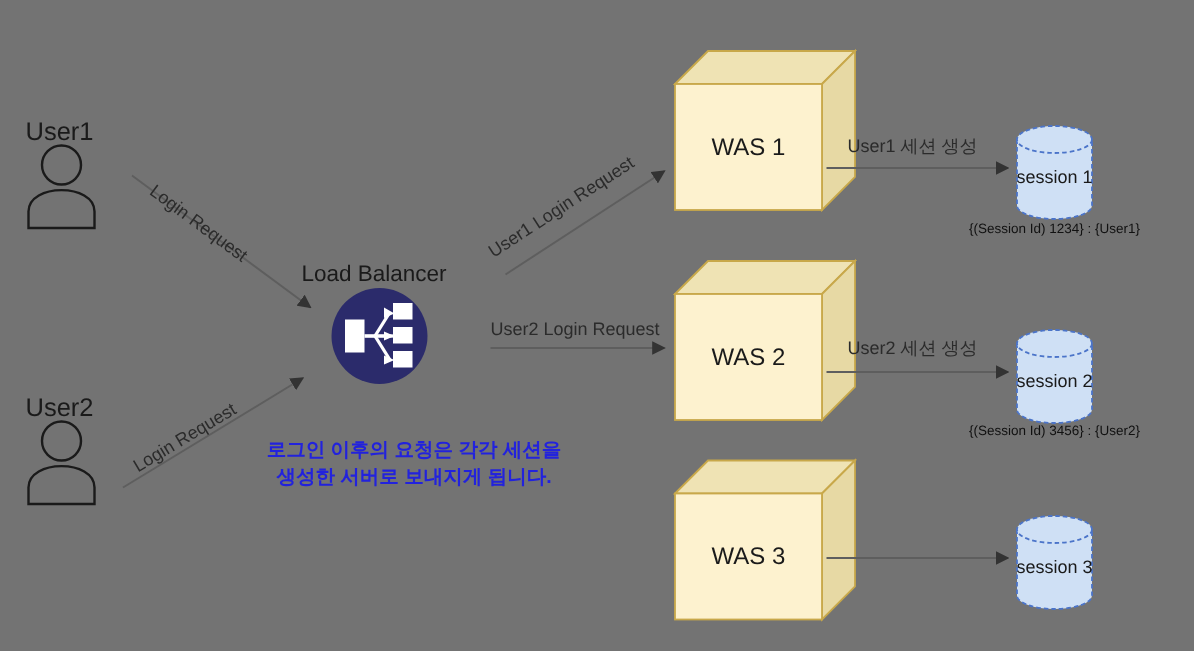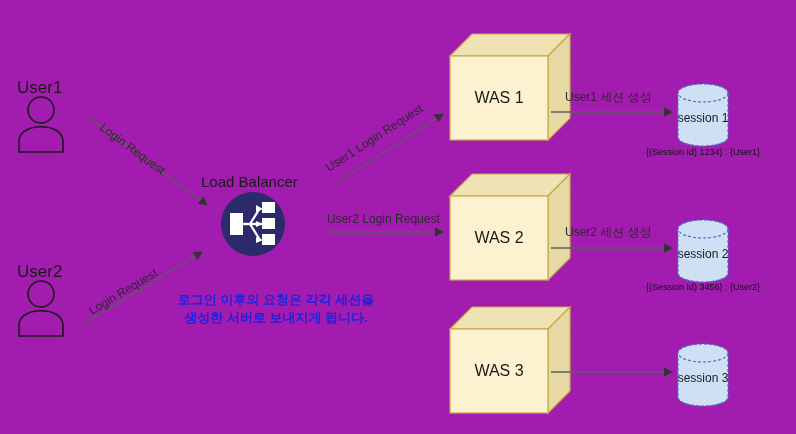--- a/index.html
+++ b/index.html
@@ -8,21 +8,21 @@
     padding: 0;
     background: #ffffff;
   }
   body {
     font-family: "Liberation Sans", "DejaVu Sans", sans-serif;
   }
   #canvas {
     position: relative;
     width: 796px;
     height: 434px;
-    background: #a21caf;
+    background: #737373;
     overflow: hidden;
   }
   #diagram-svg {
     position: absolute;
     left: 0;
     top: 0;
     width: 796px;
     height: 434px;
   }
   .txt {

